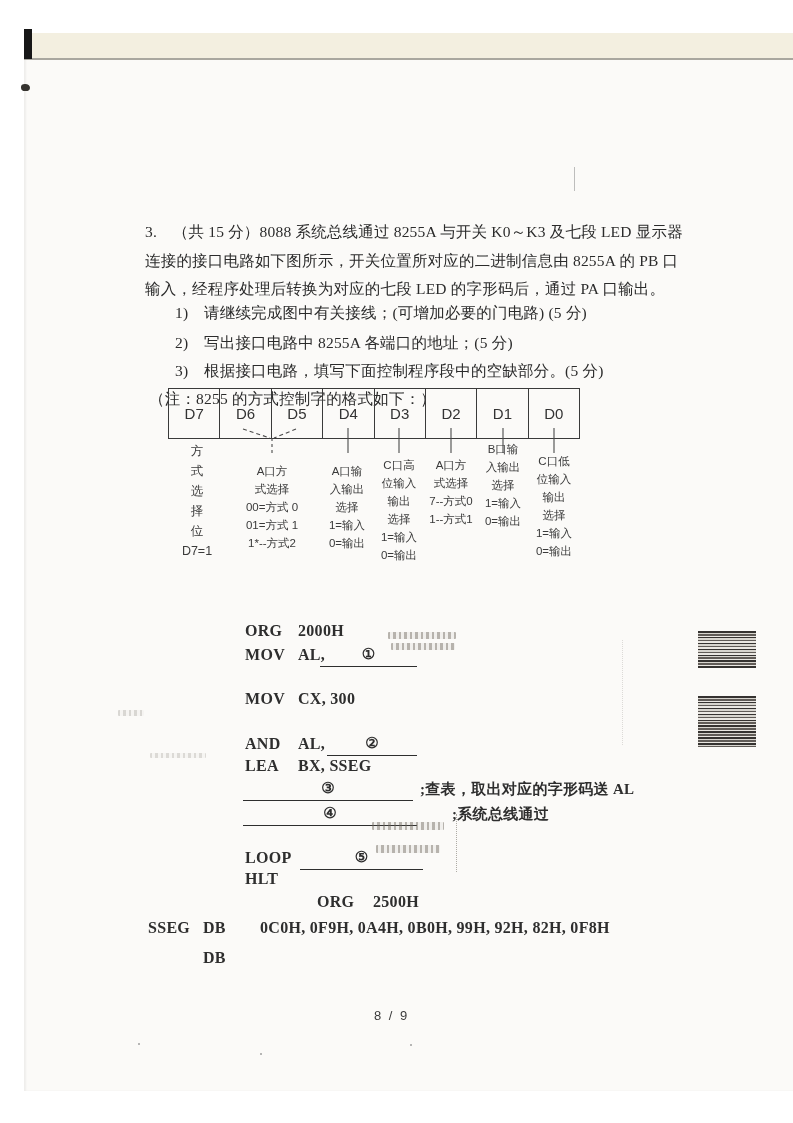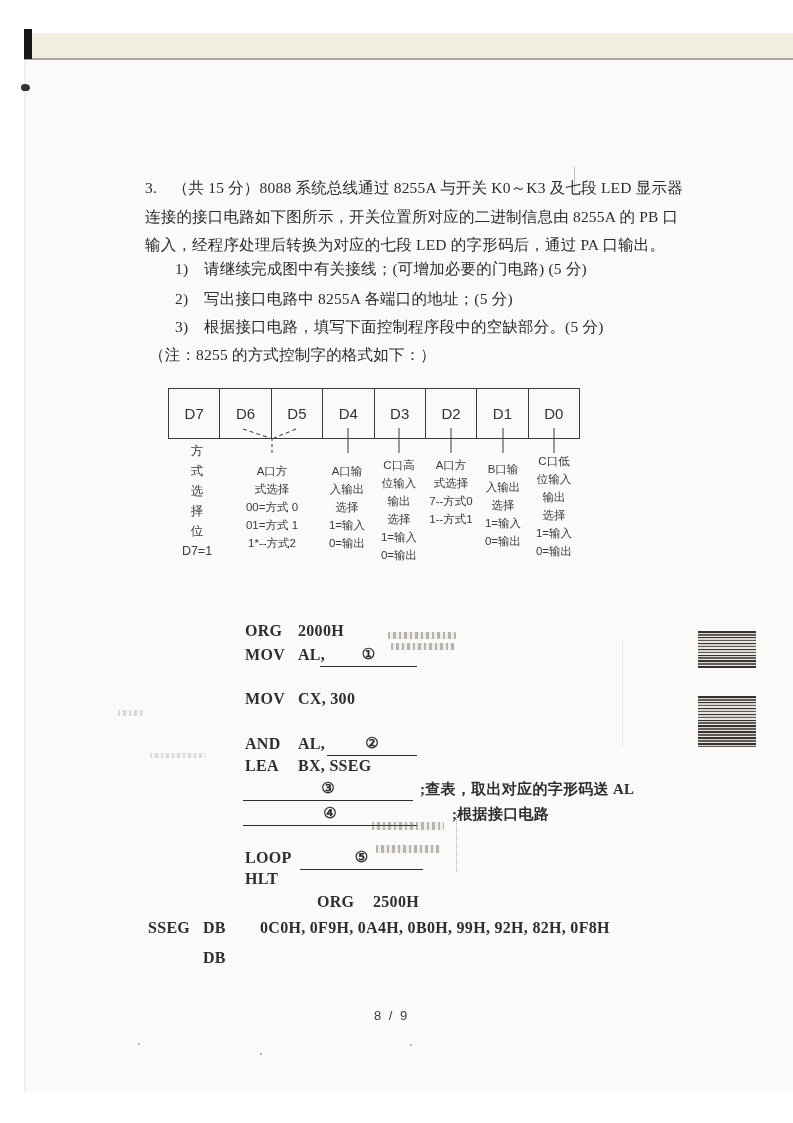--- a/index.html
+++ b/index.html
@@ -13,21 +13,21 @@
   
   .scanpage { left:24px; top:33px; width:769px; height:1058px;
     background:#fbfaf8; box-shadow: inset 2px 0 2px rgba(0,0,0,.05); }
   .topband { left:24px; top:33px; width:769px; height:25px;
     background:#f3efe0; border-bottom:2px solid #a9a79f; }
   .corner { left:24px; top:29px; width:8px; height:30px; background:#171717; }
   .dot1 { left:21px; top:84px; width:9px; height:7px; background:#35332f; border-radius:45% 55% 50% 50%; }
   .foldline { left:574px; top:167px; width:1px; height:24px; background:rgba(90,90,90,.38); }
 
   
-  .bodytext { font-size:15.5px; letter-spacing:.2px; white-space:nowrap; color:#2b2b2b; }
+  .bodytext { font-size:15.5px; letter-spacing:.2px; white-space:nowrap; color:#2b2b2b;margin-top:44px; }
   .para { left:145px; top:174px; line-height:28.7px; }
   .qitem { left:175px; }
   .note { left:149px; top:345px; }
 
   
   .dbox { left:168px; top:388px; width:412px; height:51px; display:flex;
     border:1.6px solid #3a3a3a; box-sizing:border-box; }
   .dcell { flex:1; border-right:1.6px solid #3a3a3a; display:flex; align-items:center;
     justify-content:center; font-family:"Liberation Sans","DejaVu Sans",sans-serif;
     font-size:15px; color:#333; }
@@ -137,21 +137,21 @@
       <div>选择</div>
       <div>1=输入</div>
       <div>0=输出</div>
     </div>
   <div class="abs legend" style="left:451px; top:456px">
       <div>A口方</div>
       <div>式选择</div>
       <div>7--方式0</div>
       <div>1--方式1</div>
     </div>
-  <div class="abs legend" style="left:503px; top:460px">
+  <div class="abs legend" style="left:503px; top:440px">
       <div>B口输</div>
       <div>入输出</div>
       <div>选择</div>
       <div>1=输入</div>
       <div>0=输出</div>
     </div>
   <div class="abs legend" style="left:554px; top:452px">
       <div>C口低</div>
       <div>位输入</div>
       <div>输出</div>
@@ -181,21 +181,21 @@
   <div class="abs crow" style="top:757px">
     <span class="cl c-mn">LEA</span>
     <span class="cl c-op">BX, SSEG</span>
   </div>
   <div class="abs crow" style="top:780px">
     <span class="blank" style="left:243px; width:170px">③</span>
     <span class="cmt" style="left:420px">;查表，取出对应的字形码送 AL</span>
   </div>
   <div class="abs crow" style="top:805px">
     <span class="blank" style="left:243px; width:174px">④</span>
-    <span class="cmt" style="left:452px">;根据接口电路</span>
+    <span class="cmt" style="left:452px">;系统总线通过</span>
   </div>
   <div class="abs crow" style="top:849px">
     <span class="cl c-mn">LOOP</span>
     <span class="blank" style="left:300px; width:123px">⑤</span>
   </div>
   <div class="abs crow" style="top:870px">
     <span class="cl c-mn">HLT</span>
   </div>
 
   <div class="abs crow" style="top:893px">

